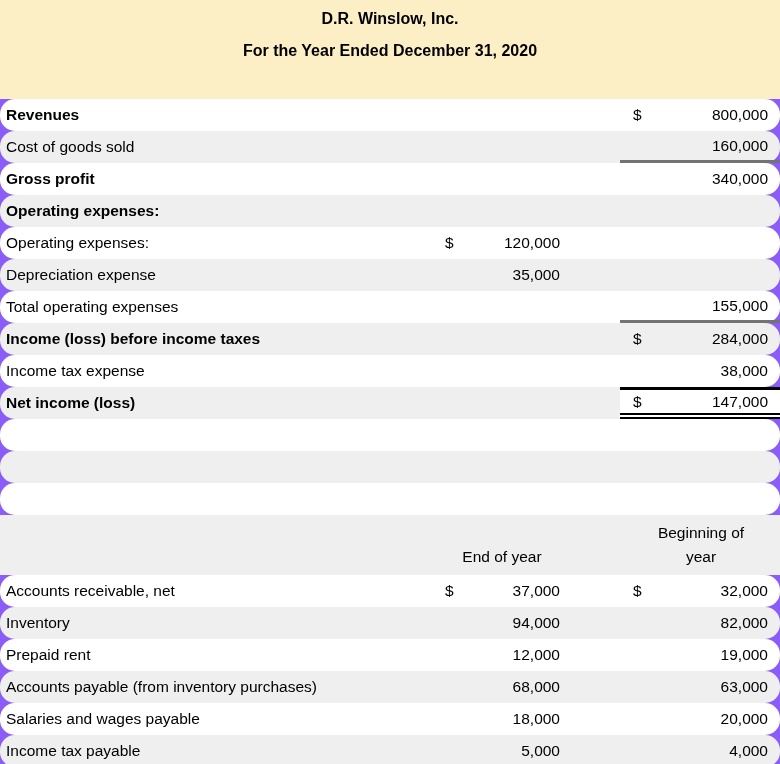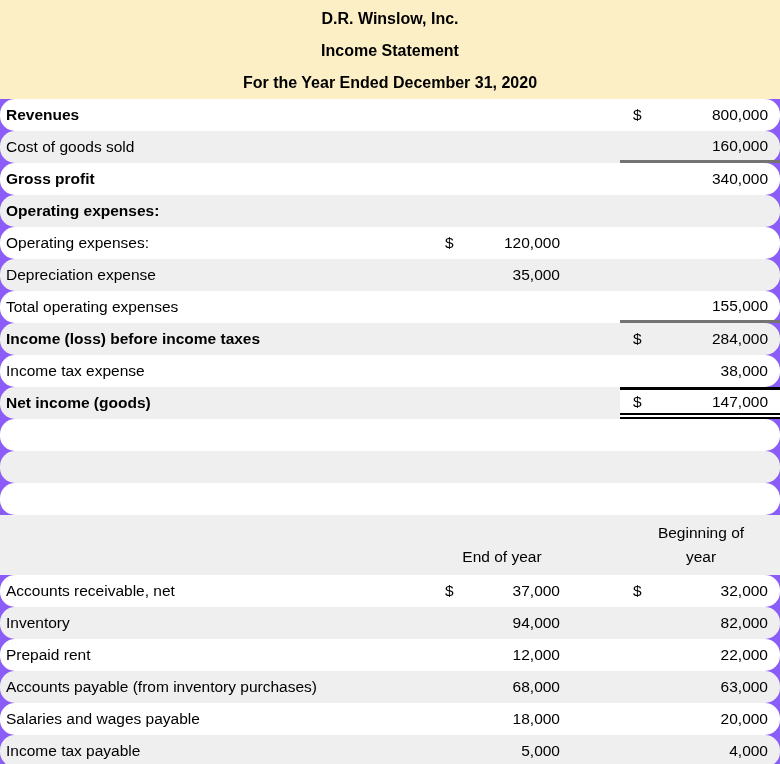--- a/index.html
+++ b/index.html
@@ -90,21 +90,20 @@
   .h-end { left: 434px; width: 136px; }
   .h-beg { left: 645px; width: 112px; }
 </style>
 </head>
 <body>
 
 <div class="page">
 
   <div class="is-header">
     <div class="line">D.R. Winslow, Inc.</div>
-    <div class="line">Income Statement</div>
     <div class="line">For the Year Ended December 31, 2020</div>
   </div>
 
   <div>
 
     <div class="row bg-white">
       <span class="c-label b">Revenues</span>
       <span class="c-right">
         <span class="d">$</span>
         <span class="a">800,000</span>
@@ -165,21 +164,21 @@
 
     <div class="row bg-white">
       <span class="c-label">Income tax expense</span>
       <span class="c-right">
         <span class="d"></span>
         <span class="a">38,000</span>
       </span>
     </div>
 
     <div class="row bg-gray">
-      <span class="c-label b">Net income (goods)</span>
+      <span class="c-label b">Net income (loss)</span>
       <span class="c-right net-box">
         <span class="d">$</span>
         <span class="a">147,000</span>
       </span>
     </div>
 
   </div>
 
   <div class="row bg-white"></div>
   <div class="row bg-gray"></div>
@@ -217,21 +216,21 @@
     </div>
 
     <div class="row bg-white">
       <span class="c-label">Prepaid rent</span>
       <span class="c-mid">
         <span class="d"></span>
         <span class="a">12,000</span>
       </span>
       <span class="c-right">
         <span class="d"></span>
-        <span class="a">22,000</span>
+        <span class="a">19,000</span>
       </span>
     </div>
 
     <div class="row bg-gray">
       <span class="c-label">Accounts payable (from inventory purchases)</span>
       <span class="c-mid">
         <span class="d"></span>
         <span class="a">68,000</span>
       </span>
       <span class="c-right">

